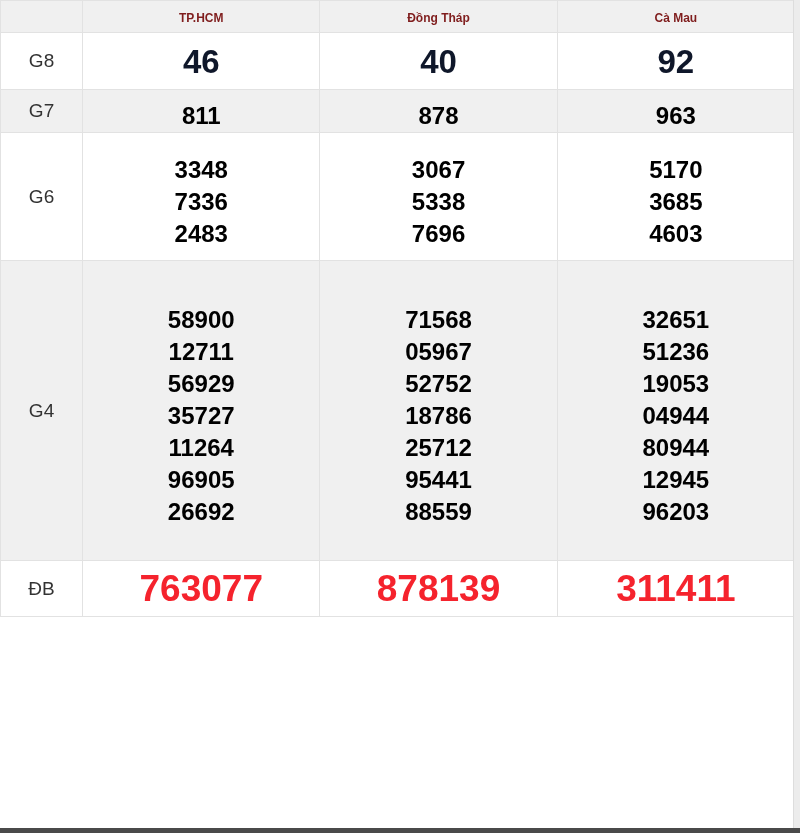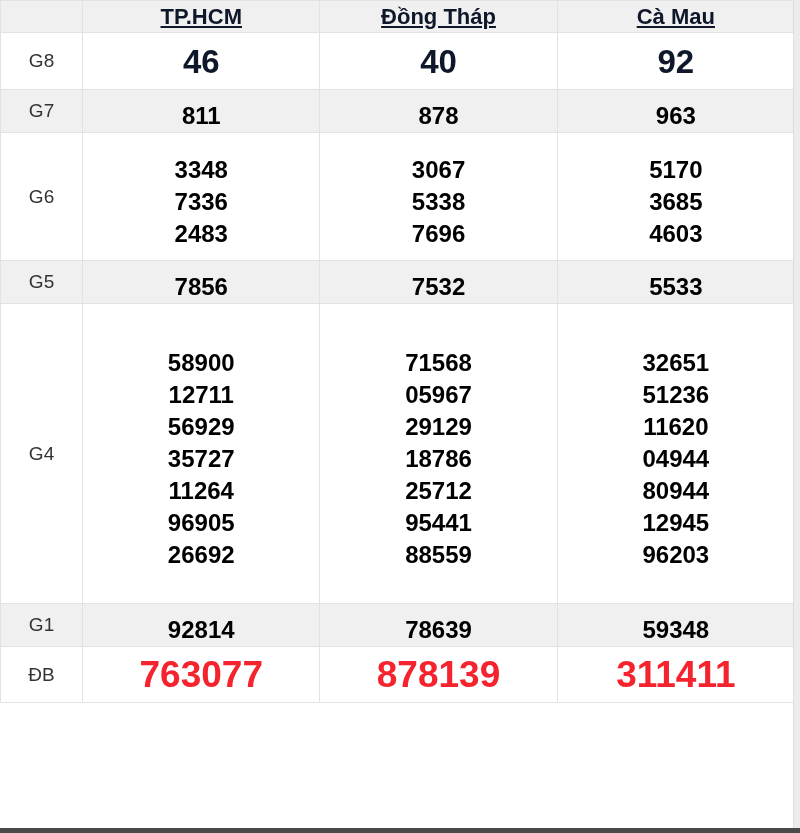--- a/index.html
+++ b/index.html
@@ -28,24 +28,23 @@
   table.results td {
     border: 1px solid #e2e2e2;
     padding: 0;
     text-align: center;
     vertical-align: middle;
   }
 
   
   thead tr { height: 32px; background: #f0f0f0; }
   thead th a {
-    color: #0f172a;
+    color: #7f1d1d;
     font-weight: bold;
-    font-size: 22px;
-    text-decoration: underline;
+    font-size: 12px;
     cursor: pointer;
   }
 
   
   tbody tr { background: #ffffff; }
   tbody tr:nth-child(even) { background: #f0f0f0; }
 
   tbody th.row-label {
     font-weight: 400;
     font-size: 19px;
@@ -161,74 +160,50 @@
             <div class="val">3067</div>
             <div class="val">5338</div>
             <div class="val">7696</div>
           </td>
           <td class="cell">
             <div class="val">5170</div>
             <div class="val">3685</div>
             <div class="val">4603</div>
           </td>
         </tr>
-        <tr class="r-g5">
-          <th class="row-label">G5</th>
-          <td class="cell">
-            <div class="val">7856</div>
-          </td>
-          <td class="cell">
-            <div class="val">7532</div>
-          </td>
-          <td class="cell">
-            <div class="val">5533</div>
-          </td>
-        </tr>
         <tr class="r-g4">
           <th class="row-label">G4</th>
           <td class="cell">
             <div class="val">58900</div>
             <div class="val">12711</div>
             <div class="val">56929</div>
             <div class="val">35727</div>
             <div class="val">11264</div>
             <div class="val">96905</div>
             <div class="val">26692</div>
           </td>
           <td class="cell">
             <div class="val">71568</div>
             <div class="val">05967</div>
-            <div class="val">29129</div>
+            <div class="val">52752</div>
             <div class="val">18786</div>
             <div class="val">25712</div>
             <div class="val">95441</div>
             <div class="val">88559</div>
           </td>
           <td class="cell">
             <div class="val">32651</div>
             <div class="val">51236</div>
-            <div class="val">11620</div>
+            <div class="val">19053</div>
             <div class="val">04944</div>
             <div class="val">80944</div>
             <div class="val">12945</div>
             <div class="val">96203</div>
           </td>
         </tr>
-        <tr class="r-g1">
-          <th class="row-label">G1</th>
-          <td class="cell">
-            <div class="val">92814</div>
-          </td>
-          <td class="cell">
-            <div class="val">78639</div>
-          </td>
-          <td class="cell">
-            <div class="val">59348</div>
-          </td>
-        </tr>
         <tr class="r-db em-red-xlarge">
           <th class="row-label">ĐB</th>
           <td class="cell">
             <div class="val">763077</div>
           </td>
           <td class="cell">
             <div class="val">878139</div>
           </td>
           <td class="cell">
             <div class="val">311411</div>

